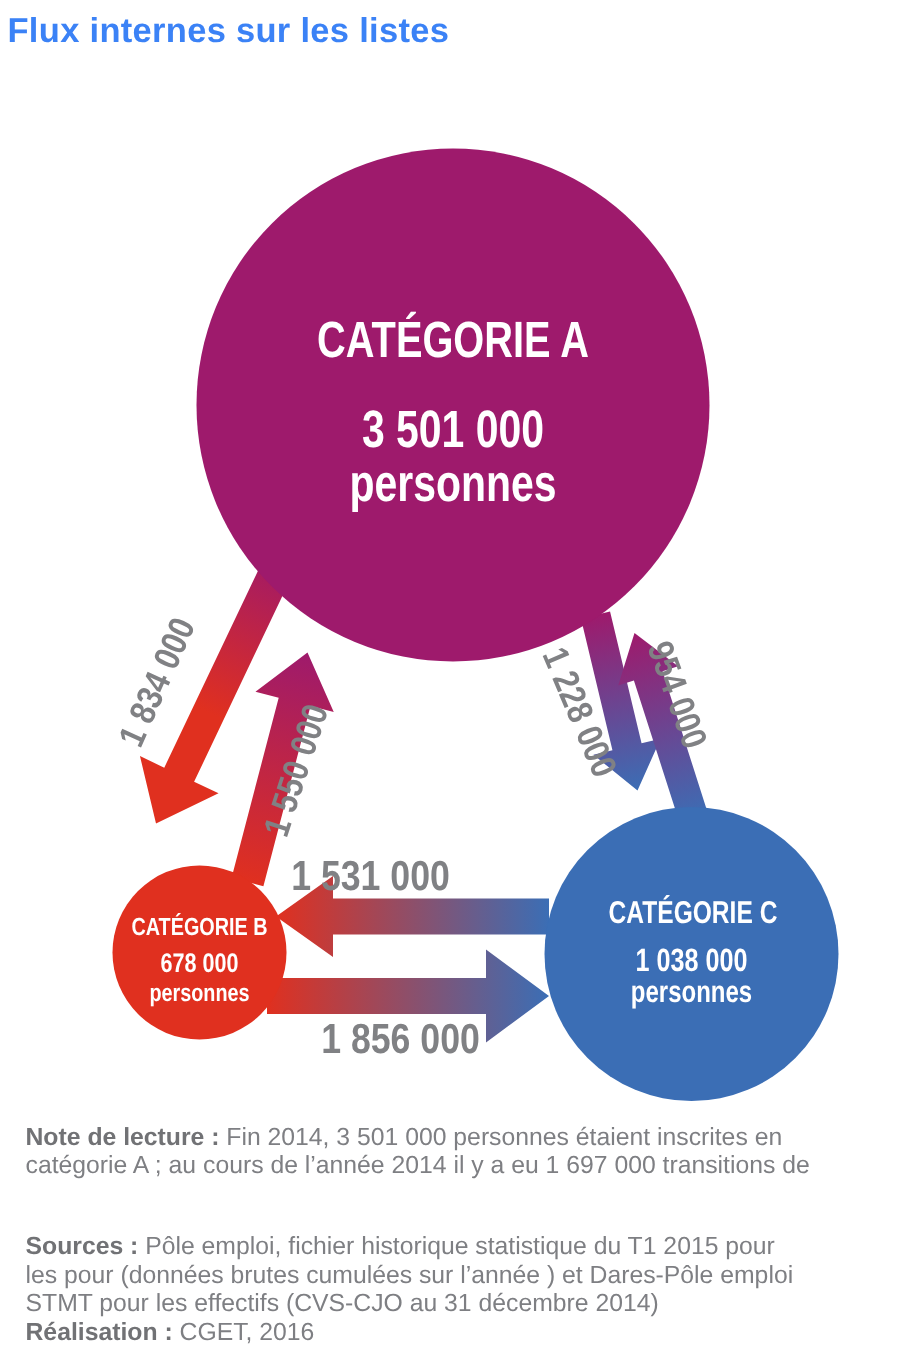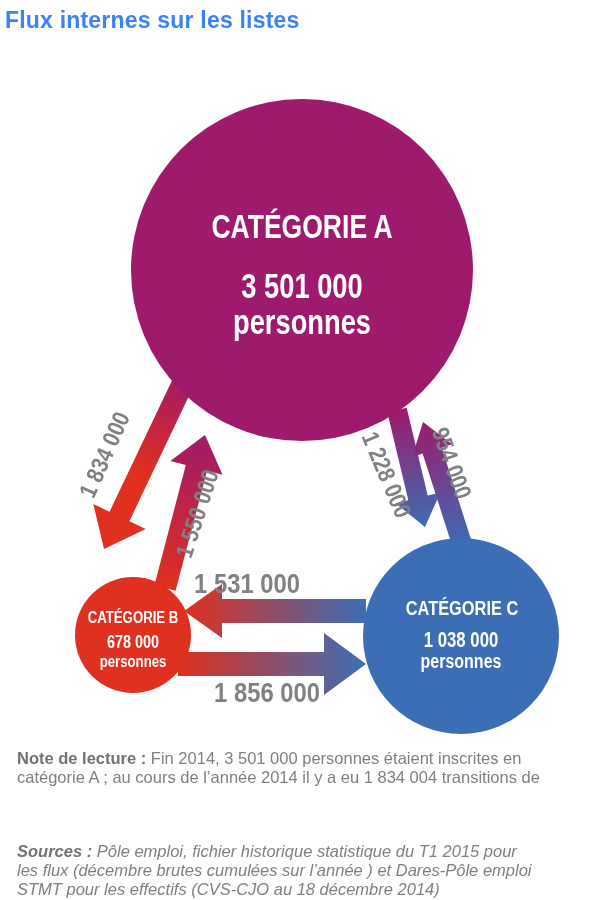--- a/index.html
+++ b/index.html
@@ -87,20 +87,21 @@
   <text class="flow-label" transform="translate(112 458) rotate(-66) scale(0.85 1)" text-anchor="middle" font-size="24" fill="#808184">1 834 000</text>
   <text class="flow-label" transform="translate(205 516) rotate(-72) scale(0.85 1)" text-anchor="middle" font-size="24" fill="#808184">1 550 000</text>
   <text class="flow-label" transform="translate(379 478) rotate(67) scale(0.85 1)" text-anchor="middle" font-size="24" fill="#808184">1 228 000</text>
   <text class="flow-label" transform="translate(444 466) rotate(70) scale(0.85 1)" text-anchor="middle" font-size="24" fill="#808184">954 000</text>
   <text class="flow-label" transform="translate(247 593) scale(0.85 1)" text-anchor="middle" font-size="28" fill="#808184">1 531 000</text>
   <text class="flow-label" transform="translate(267 702) scale(0.85 1)" text-anchor="middle" font-size="28" fill="#808184">1 856 000</text>
 </svg>
 
 <div class="notes" style="top:749px;">
   <div class="line"><b>Note de lecture :</b><span> Fin 2014, 3 501 000 personnes étaient inscrites en</span></div>
-  <div class="line">catégorie A ; au cours de l’année 2014 il y a eu 1 834 004 transitions de</div>
+  <div class="line">catégorie A ; au cours de l’année 2014 il y a eu 1 697 000 transitions de</div>
 </div>
 
-<div class="notes" style="top:842px;font-style:italic;">
+<div class="notes" style="top:822px;">
   <div class="line"><b>Sources :</b><span> Pôle emploi, fichier historique statistique du T1 2015 pour</span></div>
-  <div class="line">les flux (décembre brutes cumulées sur l’année ) et Dares-Pôle emploi</div>
-  <div class="line">STMT pour les effectifs (CVS-CJO au 18 décembre 2014)</div>
+  <div class="line">les pour (données brutes cumulées sur l’année ) et Dares-Pôle emploi</div>
+  <div class="line">STMT pour les effectifs (CVS-CJO au 31 décembre 2014)</div>
+  <div class="line"><b>Réalisation :</b><span> CGET, 2016</span></div>
 </div>
 
 </body></html>

